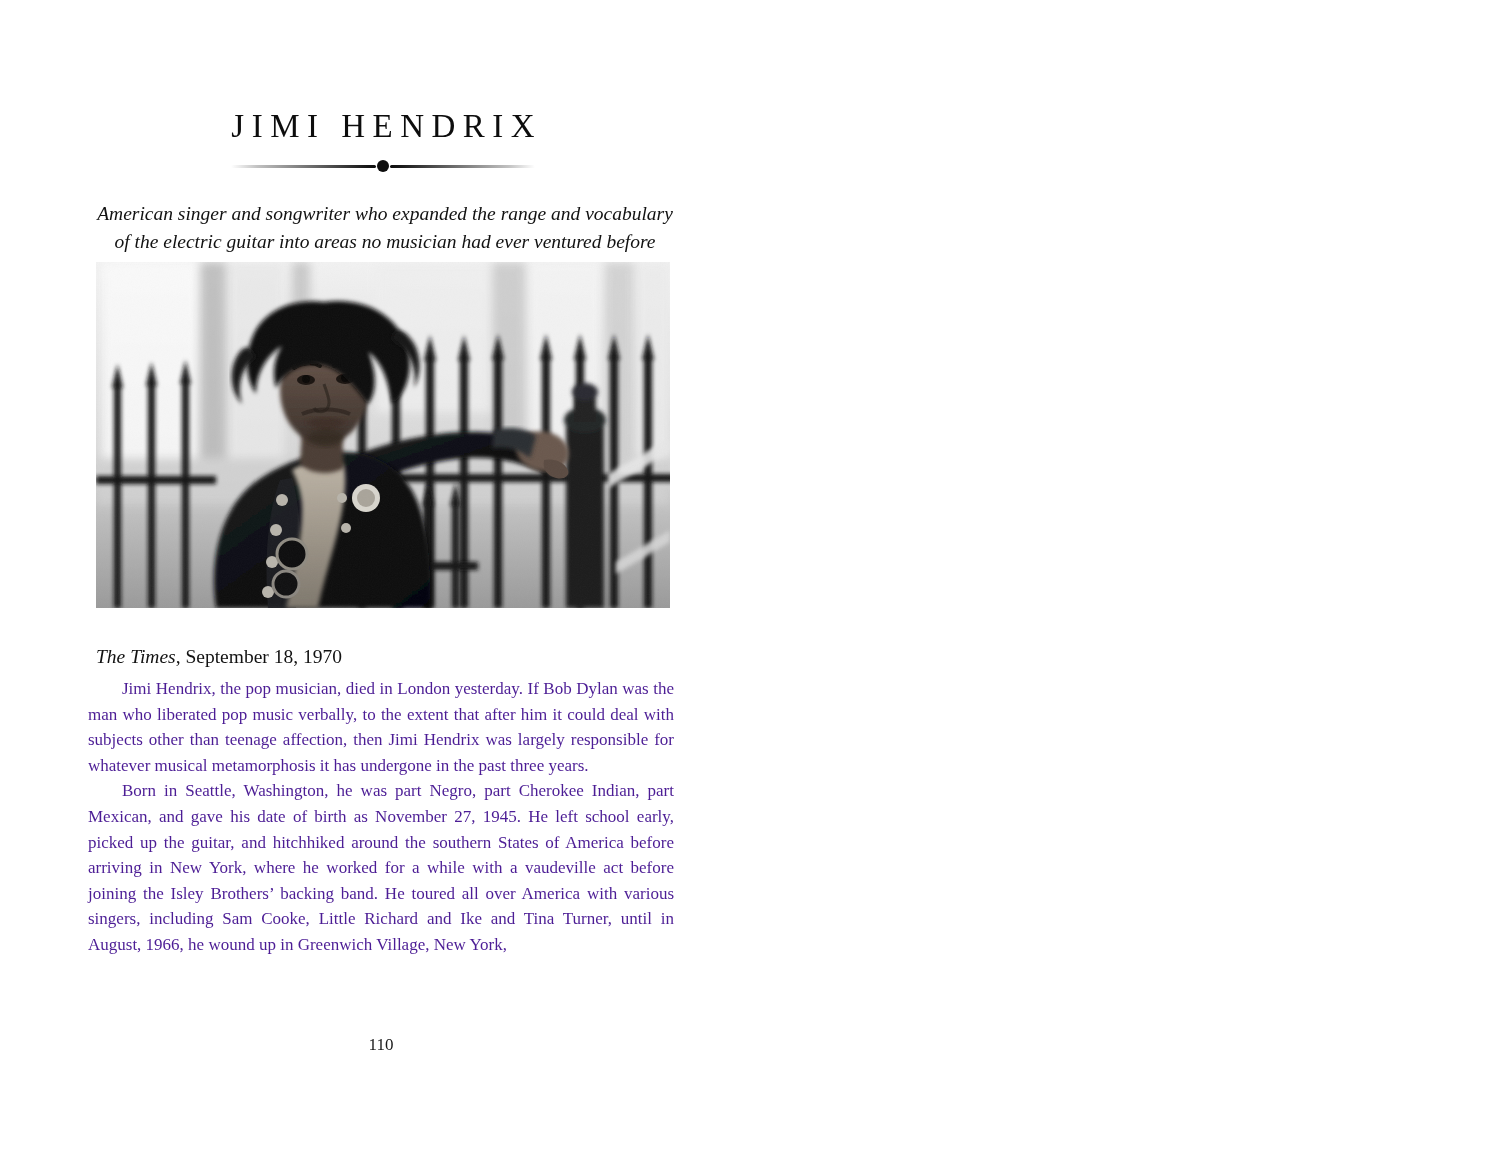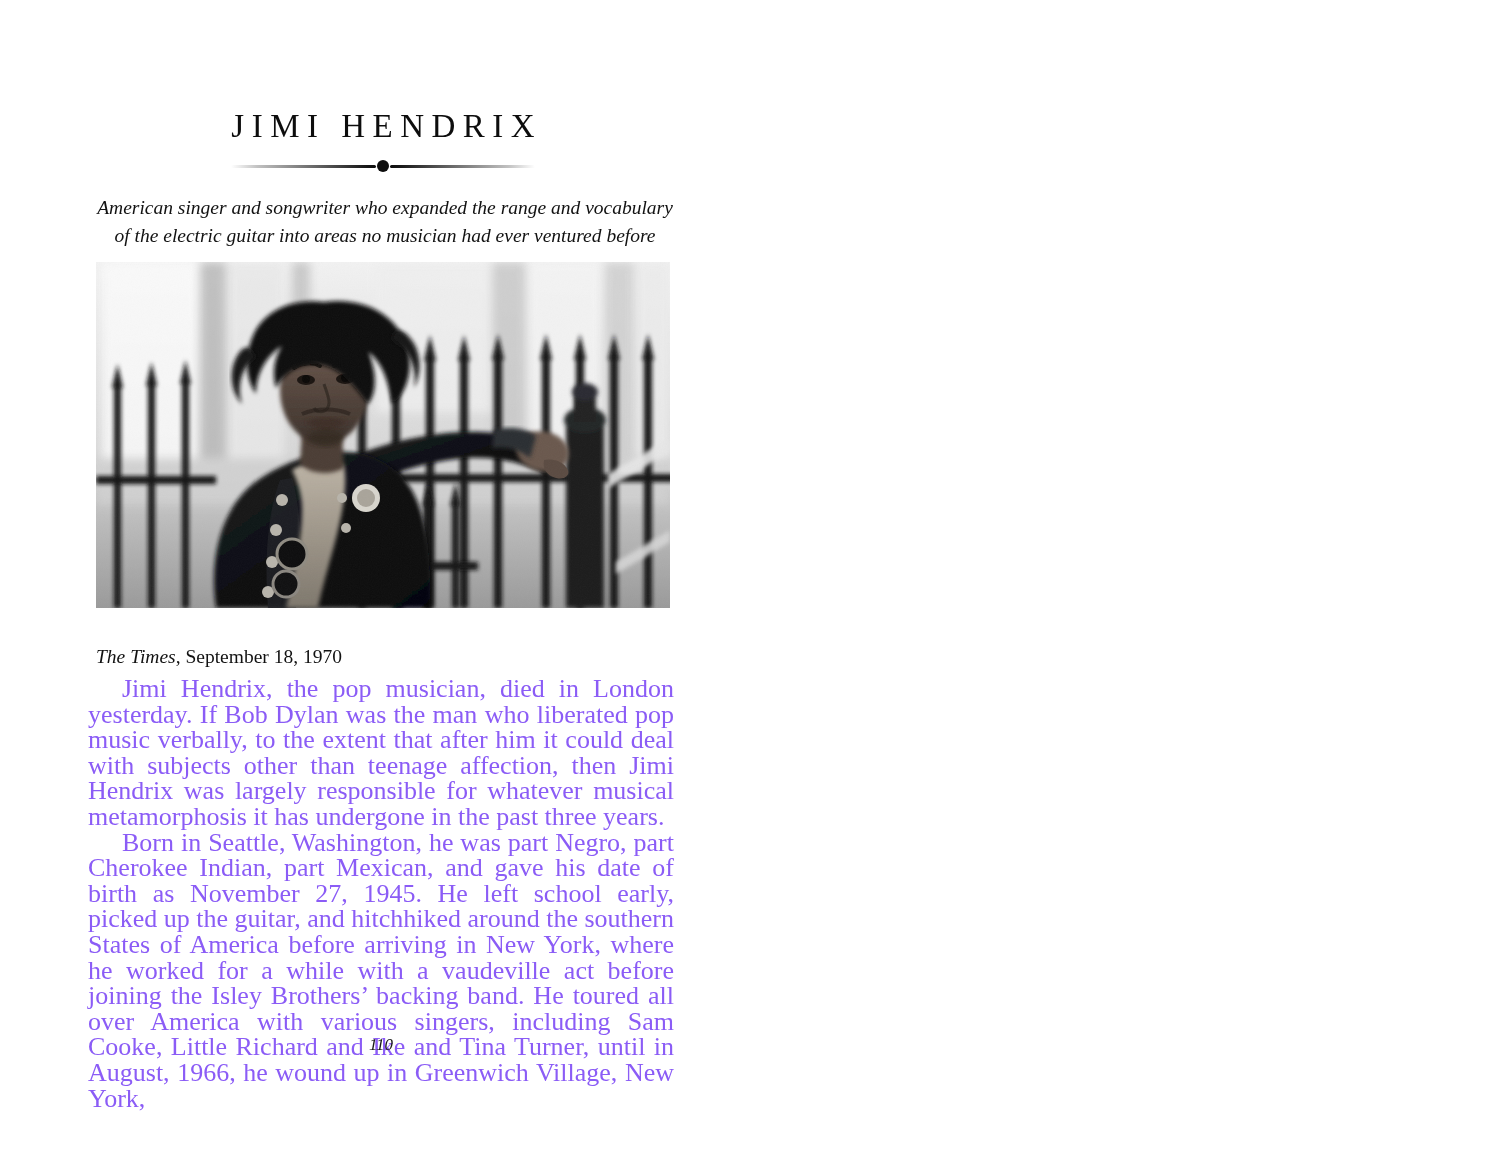--- a/index.html
+++ b/index.html
@@ -72,21 +72,21 @@
     width: 12px;
     height: 12px;
     border-radius: 50%;
     background: #0d0d0d;
     margin: 0 1px;
     flex: none;
   }
 
   .subtitle {
     position: absolute;
-    top: 194px;
+    top: 200px;
     left: 96px;
     width: 578px;
     text-align: center;
     font-style: italic;
     font-size: 19.5px;
     line-height: 1.42;
     color: #121212;
   }
 
   .portrait {
@@ -108,40 +108,40 @@
     font-size: 19.5px;
     line-height: 1.3;
     color: #121212;
   }
   .photo-caption .src { font-style: italic; }
 
   .body-col {
     position: absolute;
     left: 88px;
     width: 586px;
-    font-size: 26px;
+    font-size: 17px;
     line-height: 25.6px;
     text-align: justify;
-    color: #8b5cf6;
+    color: #4c1d95;
     hyphens: none;
   }
   .body-col.left-col { top: 676px; }
   .body-col p {
     margin: 0;
     text-indent: 34px;
   }
 
   .folio {
     position: absolute;
     width: 586px;
     text-align: center;
     font-size: 17px;
     color: #1a1a1a;
   }
-  .folio-left { left: 88px; top: 1035px; font-style: italic; }
+  .folio-left { left: 88px; top: 1035px; }
 </style>
 </head>
 <body>
 
 <div class="spread">
 
   <div class="page page-left">
 
     <div class="chapter-title">JIMI HENDRIX</div>
 

